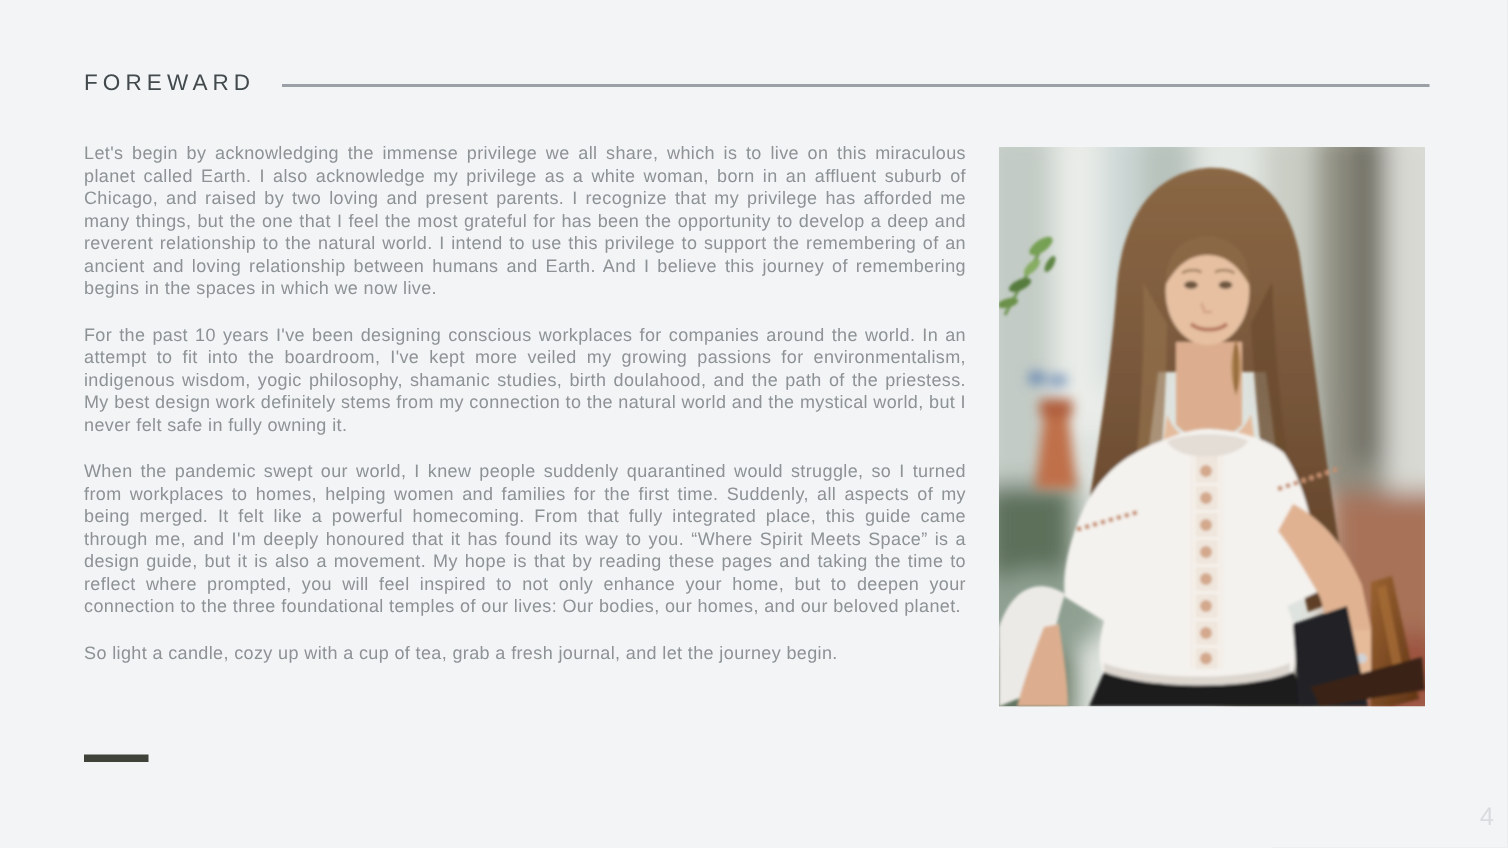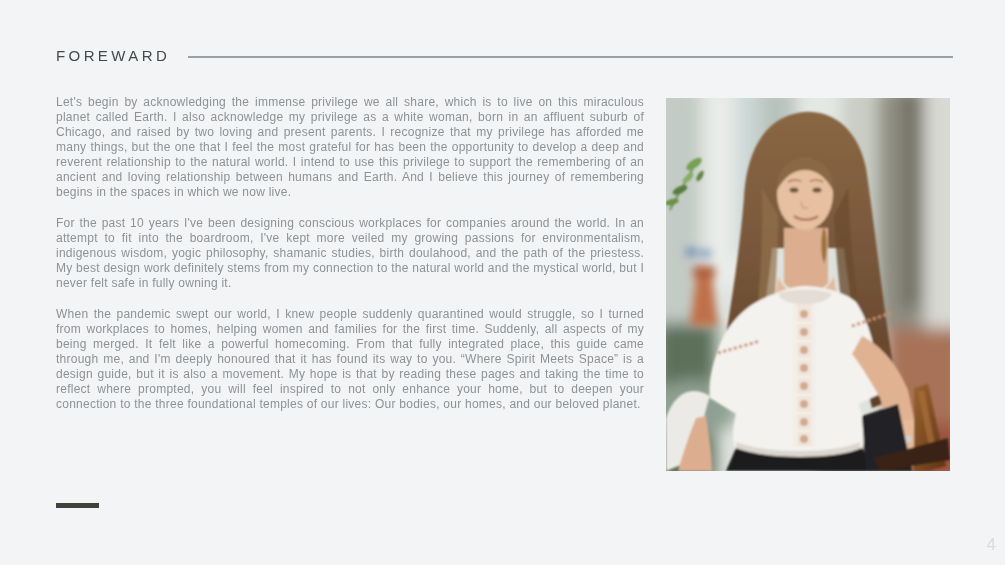--- a/index.html
+++ b/index.html
@@ -78,20 +78,21 @@
 
 <div class="page">
 
   <h1 class="page-title">FOREWARD</h1>
   <div class="heading-rule"></div>
 
   <div class="text-col">
     <p>Let's begin by acknowledging the immense privilege we all share, which is to live on this miraculous planet called Earth.  I also acknowledge my privilege as a white woman, born in an affluent suburb of Chicago, and raised by two loving and present parents. I recognize that my privilege has afforded me many things, but the one that I feel the most grateful for has been the opportunity to develop a deep and reverent relationship to the natural world. I intend to use this privilege to support the remembering of an ancient and loving relationship between humans and Earth. And I believe this journey of remembering begins in the spaces in which we now live.</p>
     <p>For the past 10 years I've been designing conscious workplaces for companies around the world. In an attempt to fit into the boardroom, I've kept more veiled my growing passions for environmentalism, indigenous wisdom, yogic philosophy, shamanic studies, birth doulahood, and the path of the priestess. My best design work definitely stems from my connection to the natural world and the mystical world, but I never felt safe in fully owning it.</p>
     <p>When the pandemic swept our world, I knew people suddenly quarantined would struggle, so I  turned from workplaces to homes, helping women and families for the first time. Suddenly, all aspects of my being merged. It felt like a powerful homecoming. From that fully integrated place, this guide came through me, and I'm deeply honoured that it has found its way to you. “Where Spirit Meets Space” is a design guide, but it is also a movement. My hope is that by reading these pages and taking the time to reflect where prompted, you will feel inspired to not only enhance your home, but to deepen your connection to the three foundational temples of our lives: Our bodies, our homes, and our beloved planet.</p>
+    <p>So light a candle, cozy up with a cup of tea, grab a fresh journal, and let the journey begin.</p>
   </div>
 
   <div class="accent-bar"></div>
 
   <figure class="photo" role="img" aria-label="Portrait of a smiling woman with long brown hair wearing a white lace blouse, resting her arm on a wooden chair outdoors">
     <svg width="284" height="373" viewBox="0 0 284 373" xmlns="http://www.w3.org/2000/svg">
       <defs>
         <filter id="blurBg" x="-20%" y="-20%" width="140%" height="140%">
             <feGaussianBlur stdDeviation="8"></feGaussianBlur>
           </filter>

